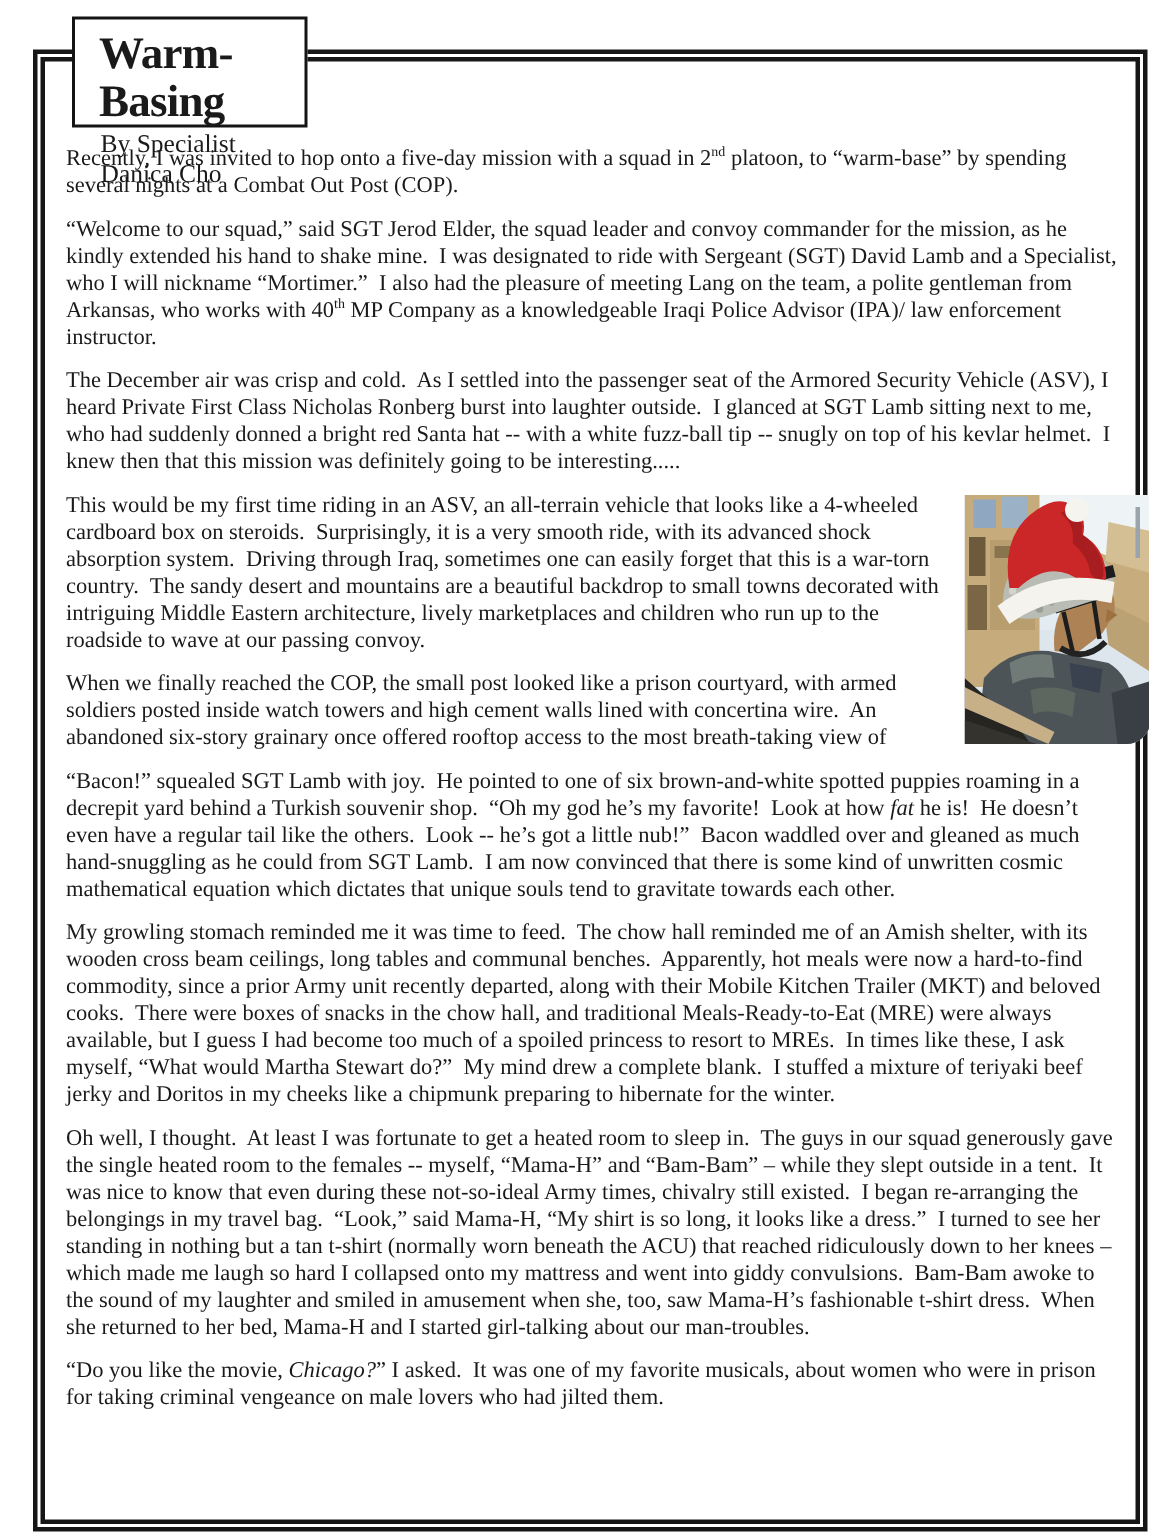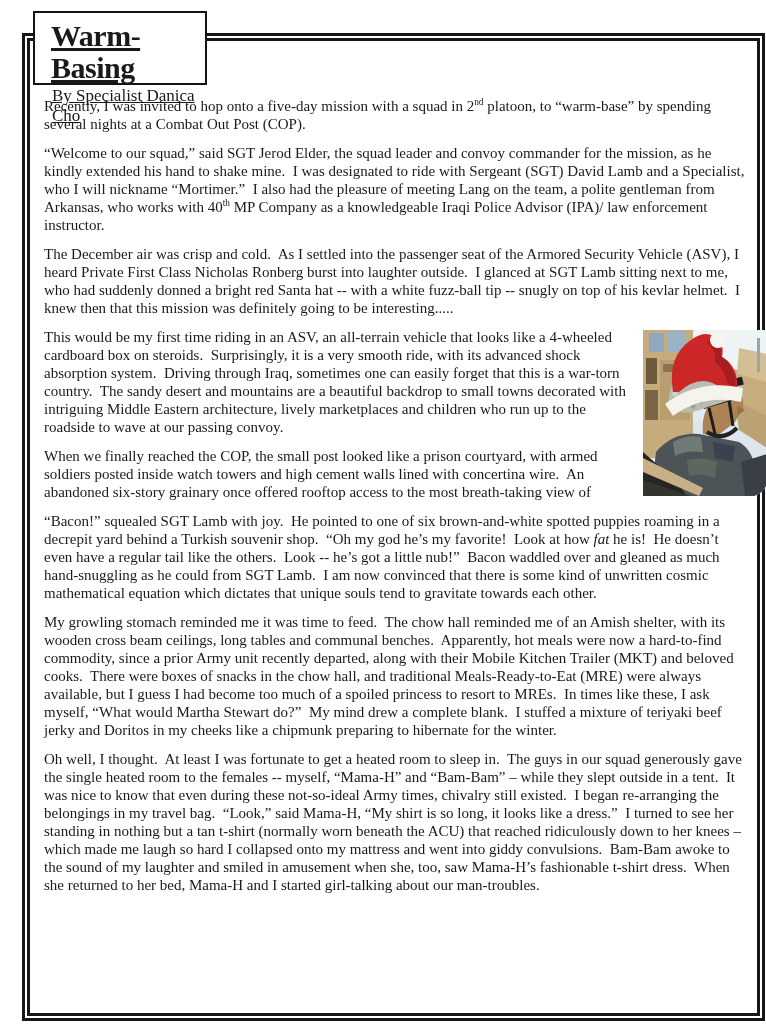--- a/index.html
+++ b/index.html
@@ -8,23 +8,23 @@
     font-family:"Liberation Serif","DejaVu Serif",serif;color:#1a1a1a;
     overflow:hidden;
   }
   .frame{
     position:absolute;left:11px;top:33px;width:743px;height:988px;
     border:8px double #161616;box-sizing:border-box;
     padding:56px 8px 0 14px;
     margin-left:11px;
   }
   .title-box{
-    position:absolute;left:33px;top:11px;width:174px;height:74px;
+    position:absolute;left:48px;top:11px;width:157px;height:74px;
     background:#ffffff;border:2px solid #141414;box-sizing:border-box;
-    padding:7px 0 0 16px;z-index:4;text-decoration:underline;
+    padding:7px 0 0 16px;z-index:4;
   }
   .title-box h1{
     margin:0;font-size:30px;font-weight:bold;letter-spacing:-0.5px;line-height:1.05;
   }
   .title-box .byline{
     margin:3px 0 0 1px;font-size:17px;
   }
   .article{position:relative;}
   .article p{
     margin:0 0 11px 0;font-size:15px;line-height:18px;
@@ -104,20 +104,21 @@
         <polygon points="98,132 124,124 124,166 102,166" fill="#3a3f46"></polygon>
       </svg>
     </figure>
 
     <div>
         <p><span>This would be my first time riding in an ASV, an all-terrain vehicle that looks like a 4-wheeled cardboard box on steroids.&nbsp; Surprisingly, it is a very smooth ride, with its advanced shock absorption system.&nbsp; Driving through Iraq, sometimes one can easily forget that this is a war-torn country.&nbsp; The sandy desert and mountains are a beautiful backdrop to small towns decorated with intriguing Middle Eastern architecture, lively marketplaces and children who run up to the roadside to wave at our passing convoy.</span></p>
         <p><span>When we finally reached the COP, the small post looked like a prison courtyard, with armed soldiers posted inside watch towers and high cement walls lined with concertina wire.&nbsp; An abandoned six-story grainary once offered rooftop access to the most breath-taking view of</span></p>
         <p><span>“Bacon!” squealed SGT Lamb with joy.&nbsp; He pointed to one of six brown-and-white spotted puppies roaming in a decrepit yard behind a Turkish souvenir shop.&nbsp; “Oh my god he’s my favorite!&nbsp; Look at how </span><i>fat</i><span> he is!&nbsp; He doesn’t even have a regular tail like the others.&nbsp; Look -- he’s got a little nub!”&nbsp; Bacon waddled over and gleaned as much hand-snuggling as he could from SGT Lamb.&nbsp; I am now convinced that there is some kind of unwritten cosmic mathematical equation which dictates that unique souls tend to gravitate towards each other.</span></p>
         <p><span>My growling stomach reminded me it was time to feed.&nbsp; The chow hall reminded me of an Amish shelter, with its wooden cross beam ceilings, long tables and communal benches.&nbsp; Apparently, hot meals were now a hard-to-find commodity, since a prior Army unit recently departed, along with their Mobile Kitchen Trailer (MKT) and beloved cooks.&nbsp; There were boxes of snacks in the chow hall, and traditional Meals-Ready-to-Eat (MRE) were always available, but I guess I had become too much of a spoiled princess to resort to MREs.&nbsp; In times like these, I ask myself, “What would Martha Stewart do?”&nbsp; My mind drew a complete blank.&nbsp; I stuffed a mixture of teriyaki beef jerky and Doritos in my cheeks like a chipmunk preparing to hibernate for the winter.</span></p>
         <p><span>Oh well, I thought.&nbsp; At least I was fortunate to get a heated room to sleep in.&nbsp; The guys in our squad generously gave the single heated room to the females -- myself, “Mama-H” and “Bam-Bam” – while they slept outside in a tent.&nbsp; It was nice to know that even during these not-so-ideal Army times, chivalry still existed.&nbsp; I began re-arranging the belongings in my travel bag.&nbsp; “Look,” said Mama-H, “My shirt is so long, it looks like a dress.”&nbsp; I turned to see her standing in nothing but a tan t-shirt (normally worn beneath the ACU) that reached ridiculously down to her knees – which made me laugh so hard I collapsed onto my mattress and went into giddy convulsions.&nbsp; Bam-Bam awoke to the sound of my laughter and smiled in amusement when she, too, saw Mama-H’s fashionable t-shirt dress.&nbsp; When she returned to her bed, Mama-H and I started girl-talking about our man-troubles.</span></p>
+        <p><span>“Do you like the movie, </span><i>Chicago?</i><span>” I asked.&nbsp; It was one of my favorite musicals, about women who were in prison for taking criminal vengeance on male lovers who had jilted them.</span></p>
       </div>
 
   </div>
 </div>
 
 <div class="title-box">
   <h1>Warm-Basing</h1>
   <div class="byline">By Specialist Danica Cho</div>
 </div>
 

